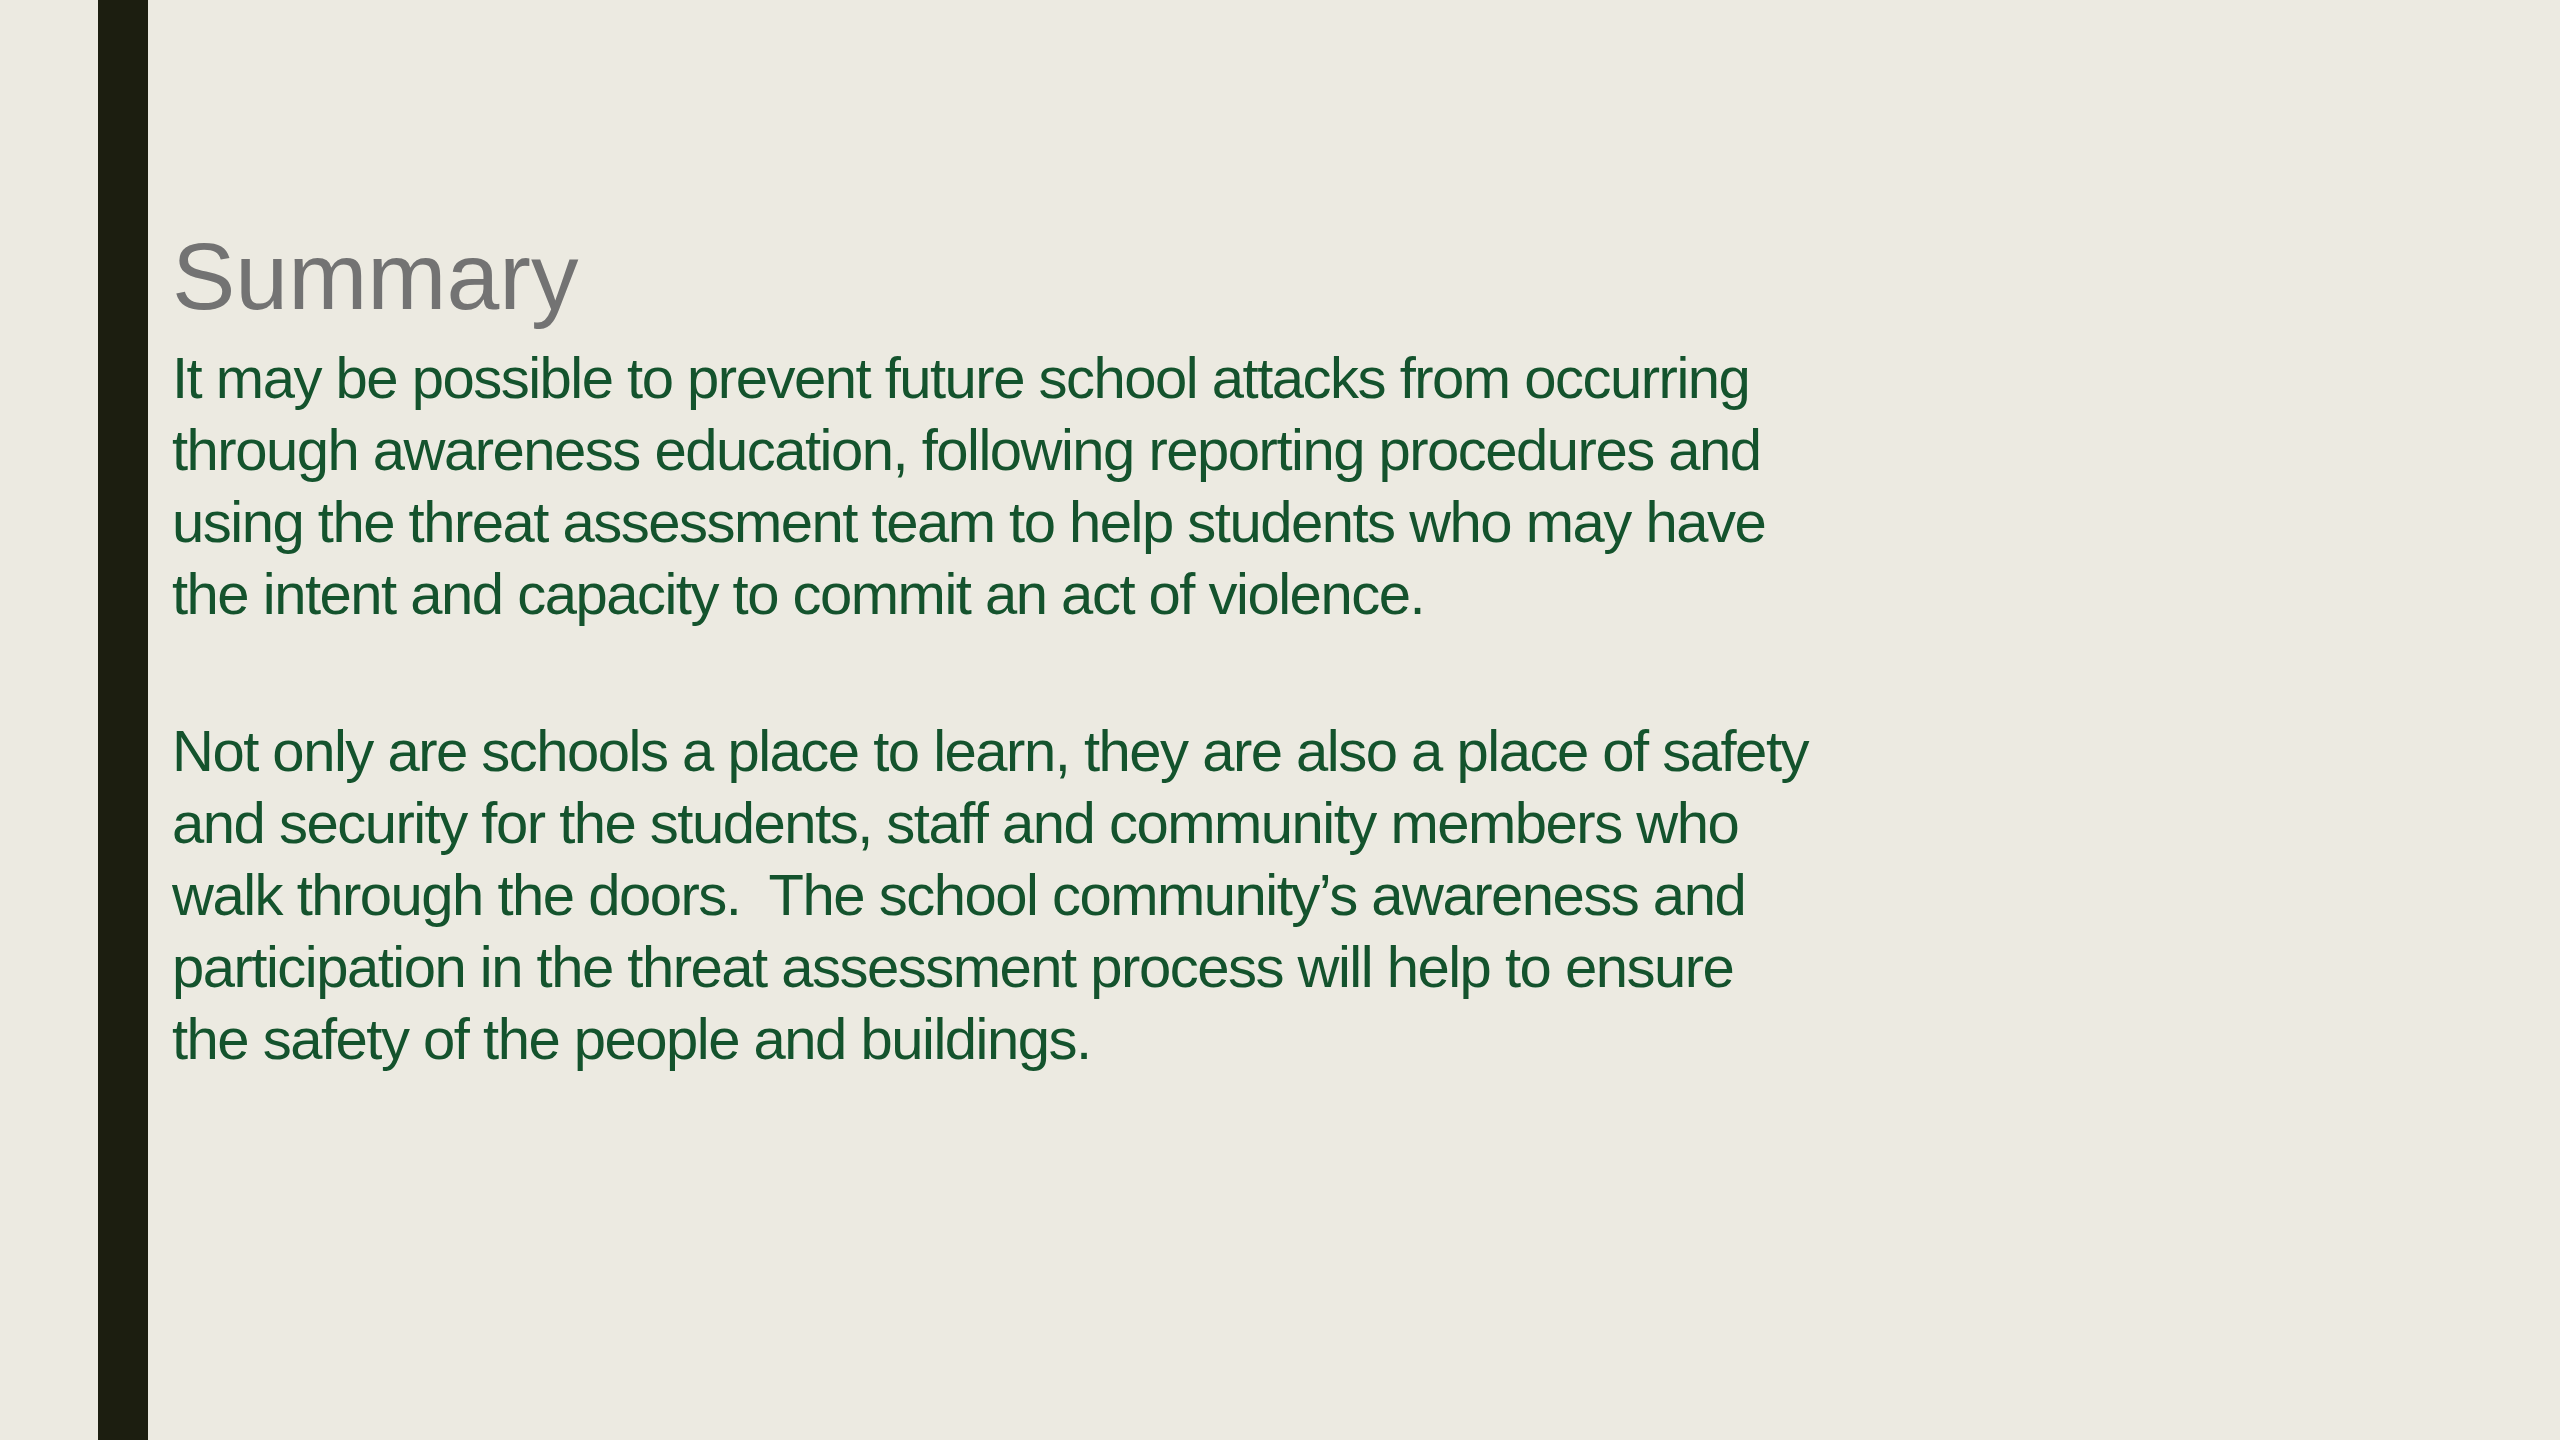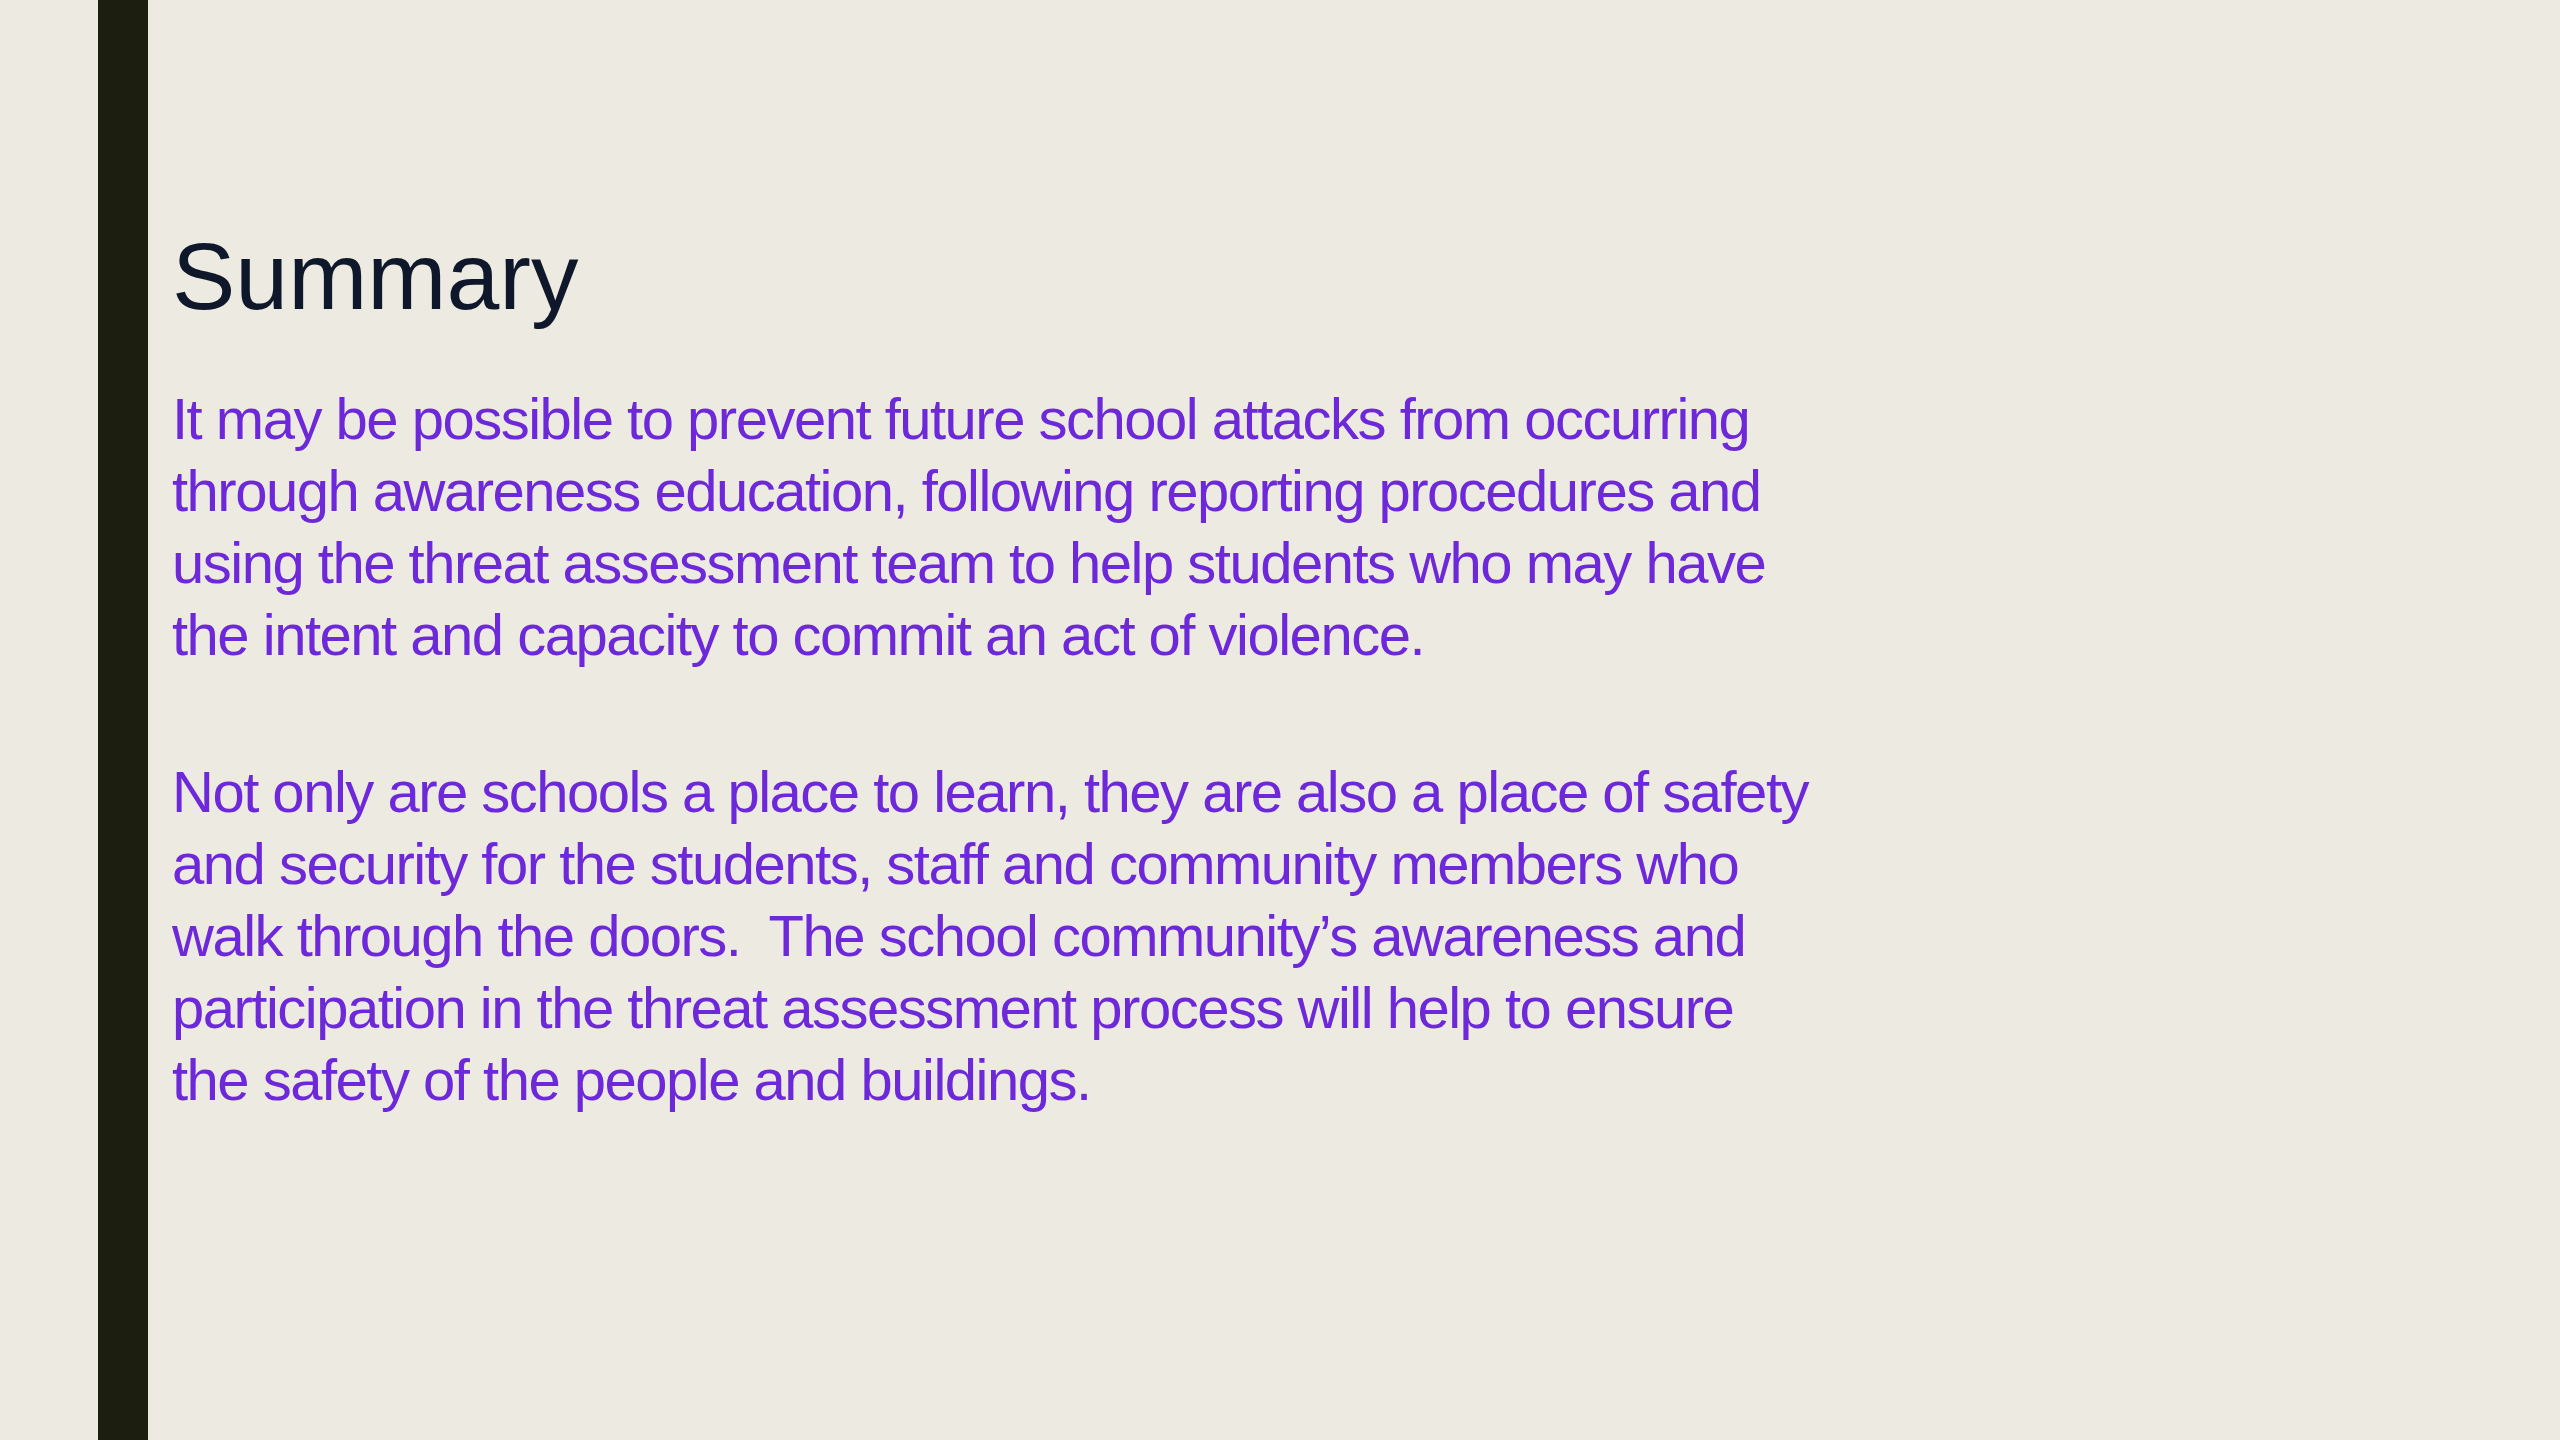--- a/index.html
+++ b/index.html
@@ -29,31 +29,30 @@
     height: 1440px;
     background: #1C1E10;
   }
   .slide-title {
     position: absolute;
     left: 172px;
     top: 160px;
     font-size: 95px;
     line-height: 1.1;
     font-weight: 400;
-    color: #0f172a;
+    color: #737373;
     letter-spacing: 0px;
     white-space: pre;
   }
   .slide-body {
     position: absolute;
     left: 172px;
     top: 342px;
     width: 2300px;
-    color: #6d28d9;
-    margin-top: 41px;
+    color: #14532d;
   }
   .slide-body .para {
     font-size: 58px;
     line-height: 72px;
     letter-spacing: -1.5px;
     white-space: pre-wrap;
     margin: 0 0 85px 0;
     font-weight: 400;
   }
 </style>

